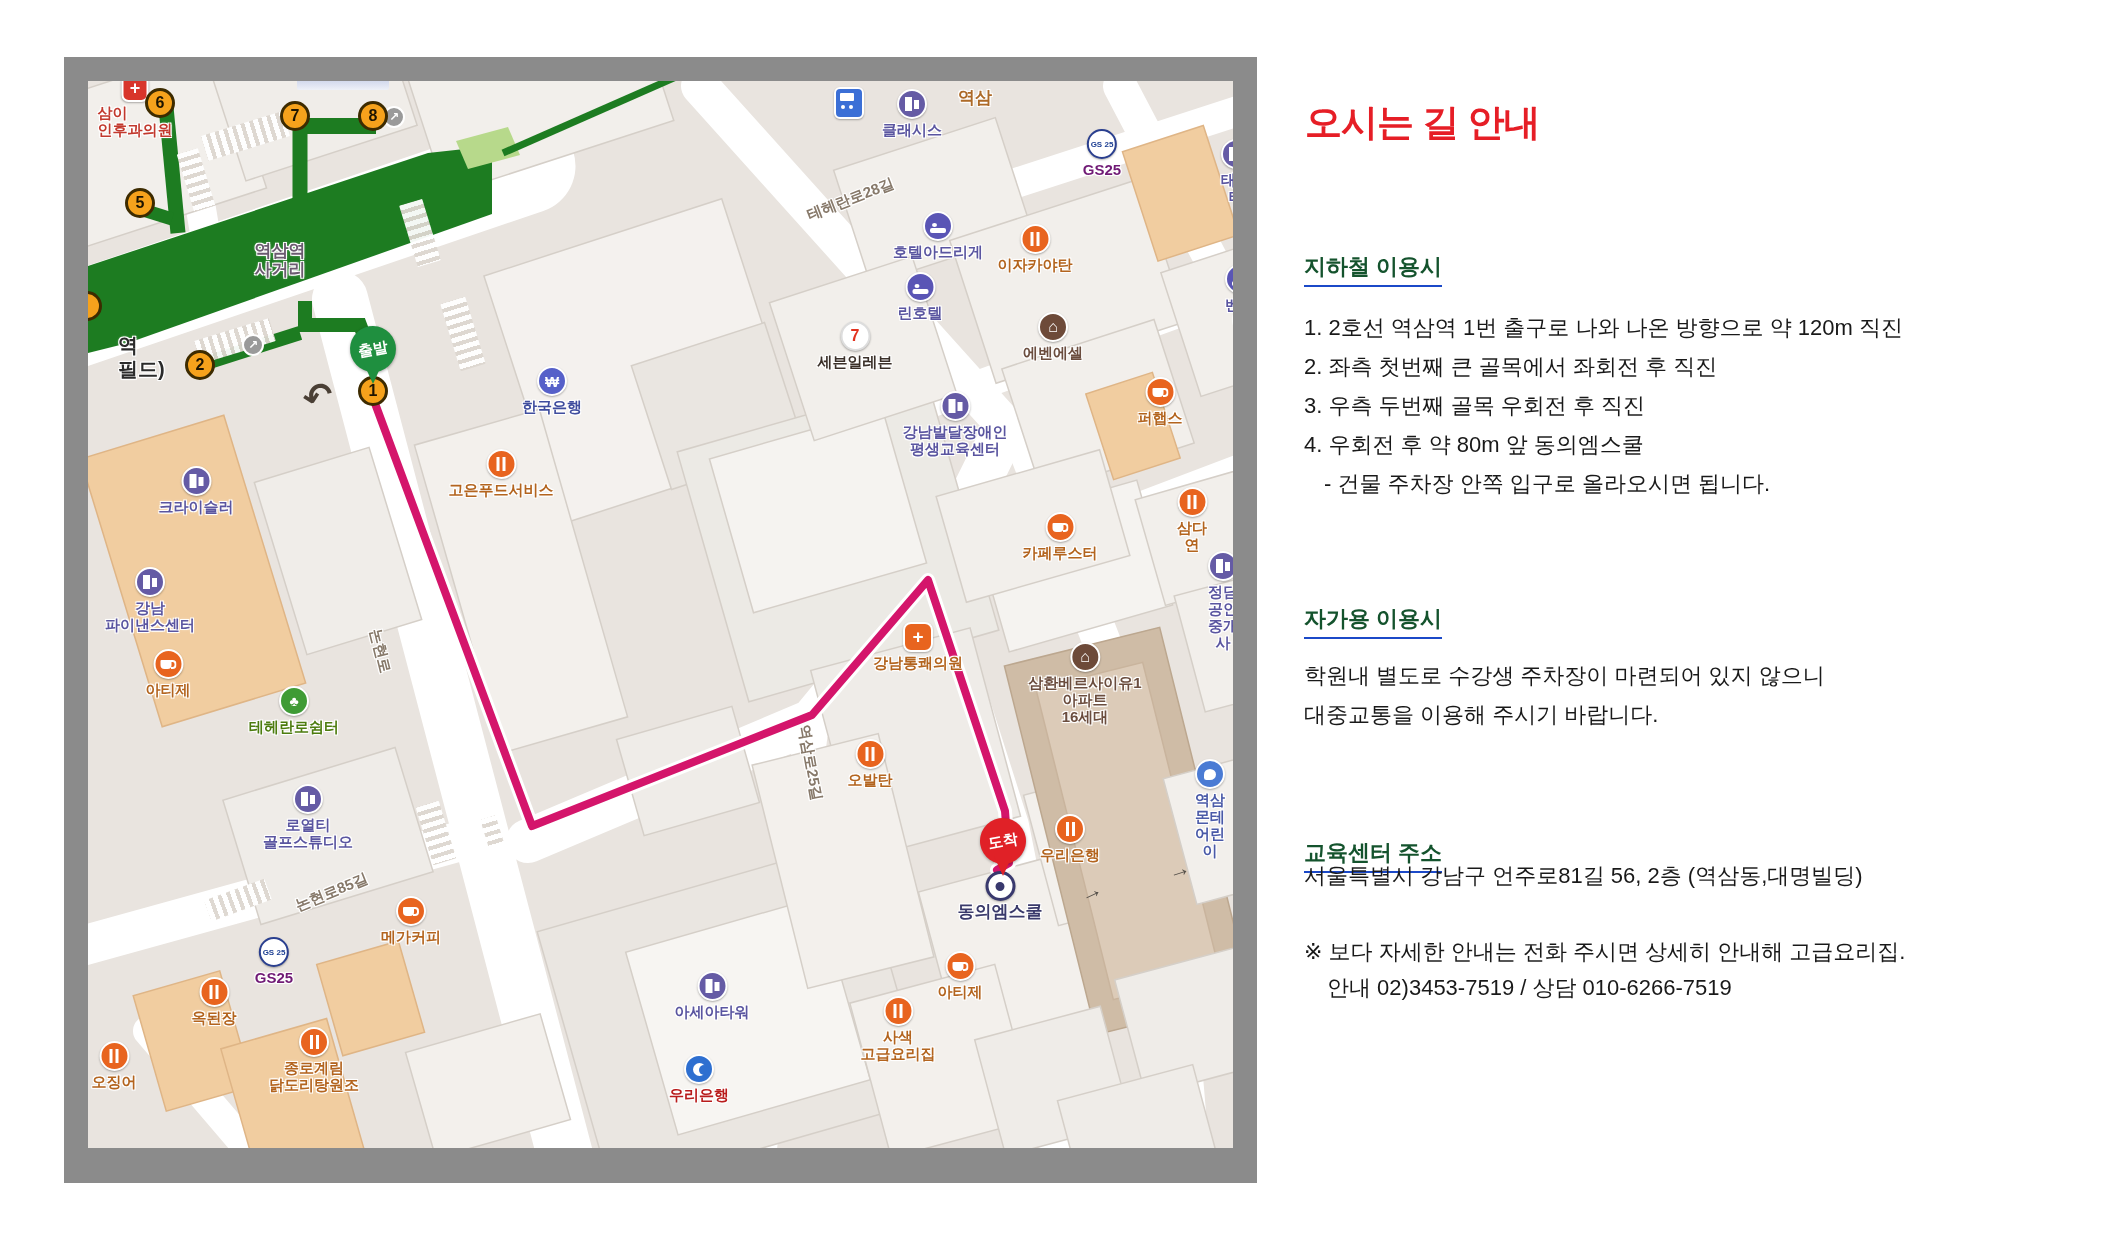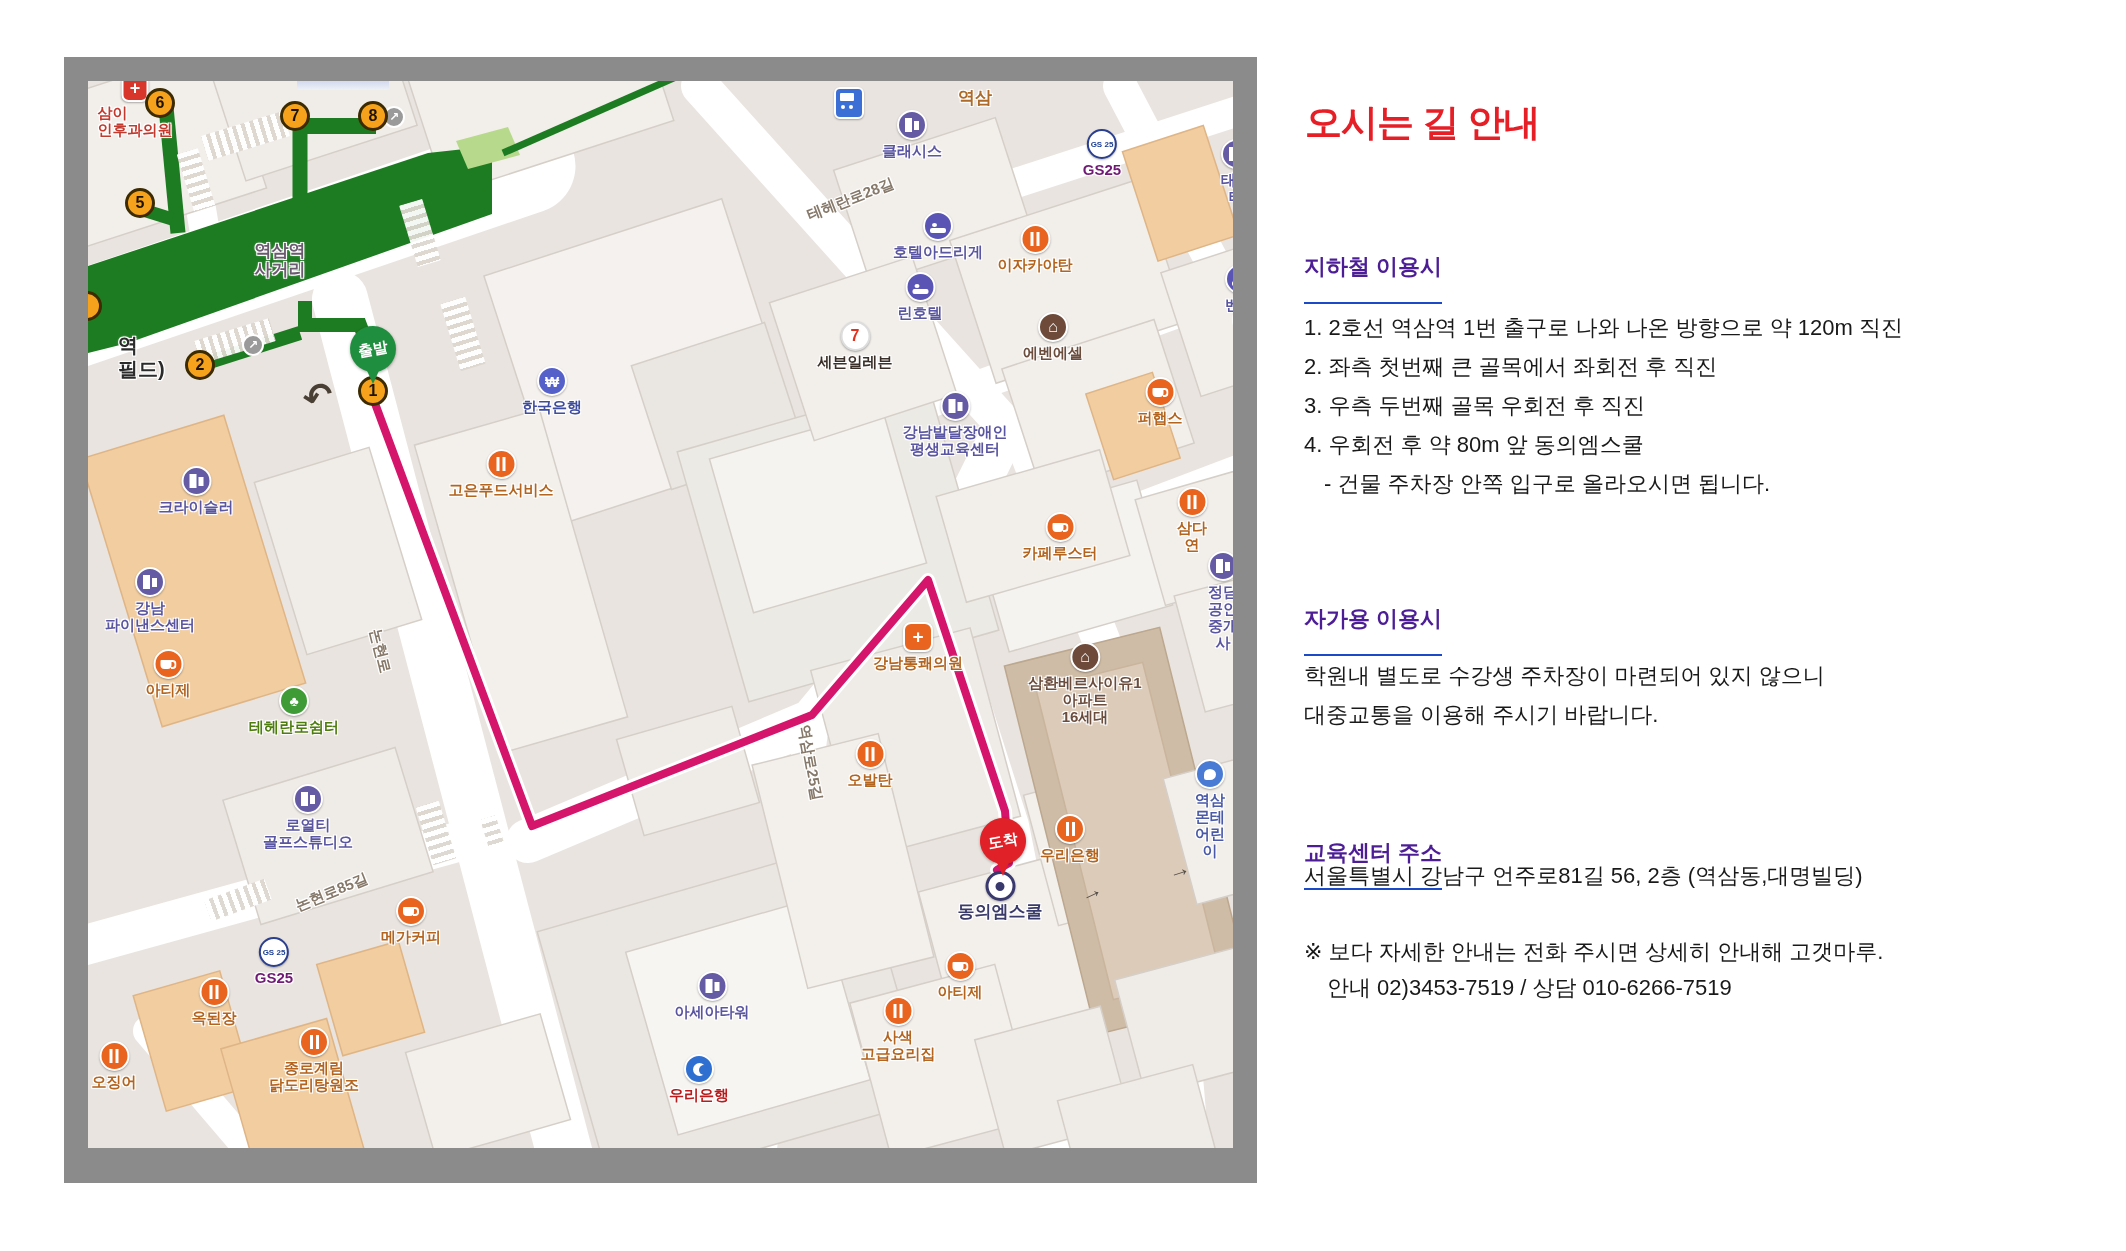--- a/index.html
+++ b/index.html
@@ -75,21 +75,21 @@
   .cw{position:absolute;background:repeating-linear-gradient(90deg,#fff 0 5px,#ddd7d0 5px 9px);border-radius:1px;z-index:6;opacity:.95}
 
   .uturn{position:absolute;color:#4a3f35;font-size:36px;font-weight:700;z-index:15;transform:rotate(-12deg)}
   .oneway{position:absolute;color:#55504a;font-size:22px;font-weight:700;z-index:15}
   .cutbar{position:absolute;background:linear-gradient(#cdd4ea,#eef1f8);border-radius:2px;z-index:9}
 
   
   .panel{position:absolute;left:1302px;top:0;width:790px;color:#191919;}
   .p-abs{position:absolute;white-space:pre-line;}
   .title{font-size:37px;font-weight:700;color:#e61e26;letter-spacing:-1px;}
-  .heading{font-size:22px;font-weight:700;color:#4c1d95;border-bottom:2px solid #1b49c8;padding-bottom:20px;display:inline-block;}
+  .heading{font-size:22px;font-weight:700;color:#14532d;border-bottom:2px solid #1b49c8;padding-bottom:3px;display:inline-block;}
   .bodytext{font-size:22px;line-height:39px;}
 </style>
 </head>
 <body>
 
 <div class="stage">
 
   <div class="map-frame">
     <div class="map-canvas">
 
@@ -181,21 +181,21 @@
       <div class="cw" style="left:78px;top:88px;width:60px;height:22px;transform:rotate(73deg)"></div>
       <div class="cw" style="left:300px;top:140px;width:64px;height:24px;transform:rotate(73deg)"></div>
       <div class="cw" style="left:108px;top:248px;width:78px;height:24px;transform:rotate(-17deg)"></div>
       <div class="cw" style="left:340px;top:240px;width:70px;height:26px;transform:rotate(73deg)"></div>
       <div class="cw" style="left:318px;top:740px;width:60px;height:24px;transform:rotate(73deg)"></div>
       <div class="cw" style="left:118px;top:808px;width:64px;height:22px;transform:rotate(-20deg)"></div>
       <div class="cw" style="left:390px;top:742px;width:28px;height:16px;transform:rotate(73deg)"></div>
 
       <div class="cutbar" style="left:209px;top:-2px;width:92px;height:11px"></div>
 
-      <div class="poi" style="left:824px;top:29px">
+      <div class="poi" style="left:824px;top:8px">
         <span class="ic ic-biz"></span>
         <span class="poi-label lb-biz">클래시스</span>
         </div>
       <div class="poi" style="left:887px;top:6px">
         <span class="poi-label lb-district">역삼</span>
         </div>
       <div class="poi" style="left:1014px;top:48px">
         <span class="ic ic-gs">GS
 25</span>
         <span class="poi-label lb-gs">GS25</span>
@@ -415,17 +415,17 @@
 
     <div class="p-abs" style="left:2px;top:586px">
       <span class="heading">자가용 이용시</span></div>
     <div class="p-abs bodytext" style="left:2px;top:656px">학원내 별도로 수강생 주차장이 마련되어 있지 않으니
 대중교통을 이용해 주시기 바랍니다.</div>
 
     <div class="p-abs" style="left:2px;top:820px">
       <span class="heading">교육센터 주소</span></div>
     <div class="p-abs bodytext" style="left:2px;top:856px">서울특별시 강남구 언주로81길 56, 2층 (역삼동,대명빌딩)</div>
 
-    <div class="p-abs bodytext" style="left:2px;top:932px">※ 보다 자세한 안내는 전화 주시면 상세히 안내해 고갯마루.</div>
+    <div class="p-abs bodytext" style="left:2px;top:932px">※ 보다 자세한 안내는 전화 주시면 상세히 안내해 고급요리집.</div>
     <div class="p-abs bodytext" style="left:25px;top:968px">안내 02)3453-7519  / 상담 010-6266-7519</div>
   </div>
 
 </div>
 
 </body></html>

